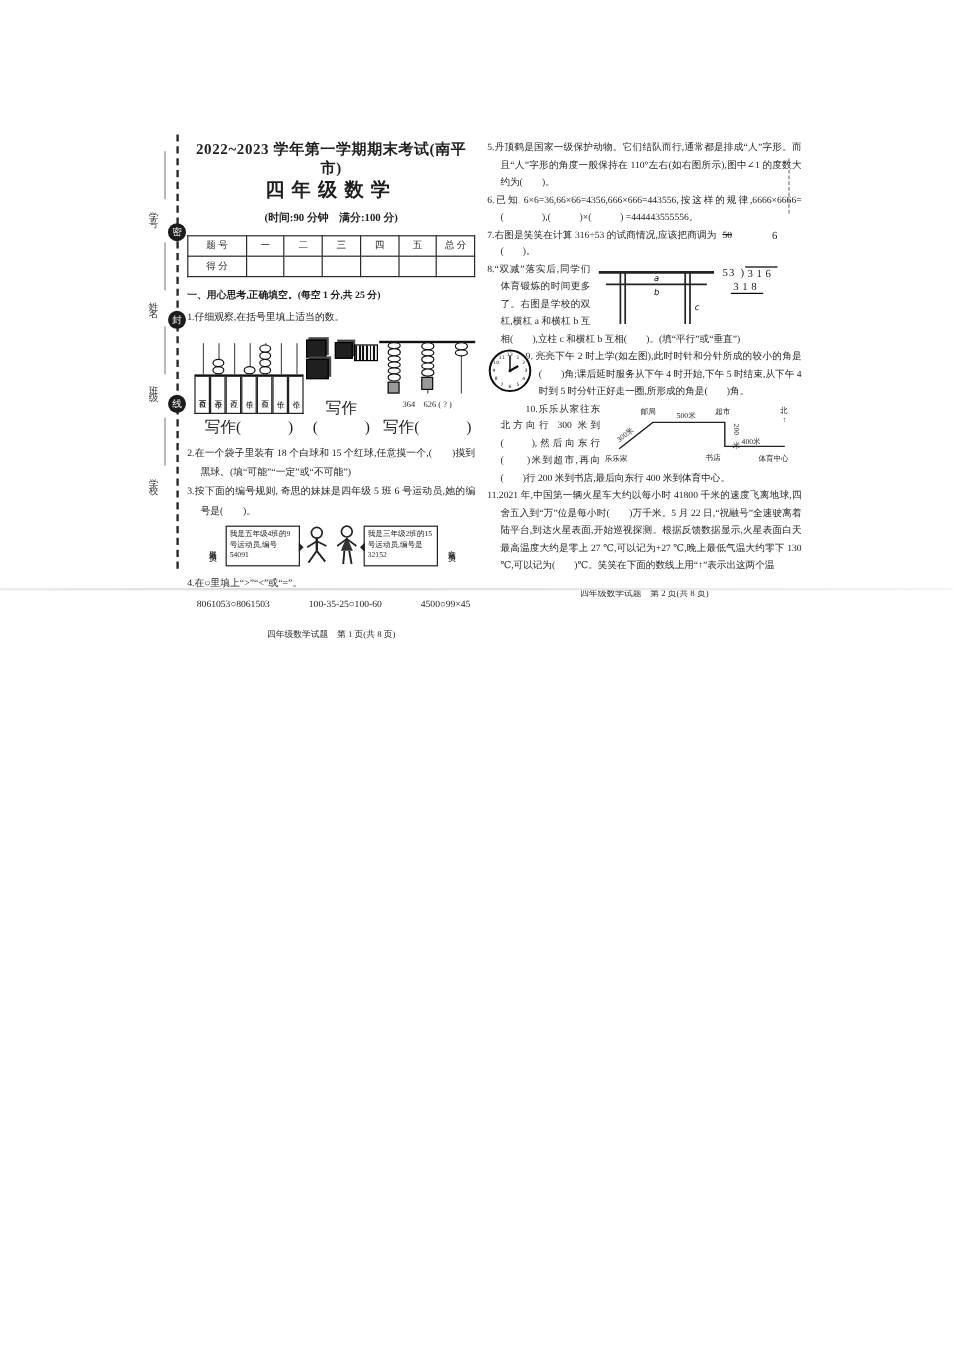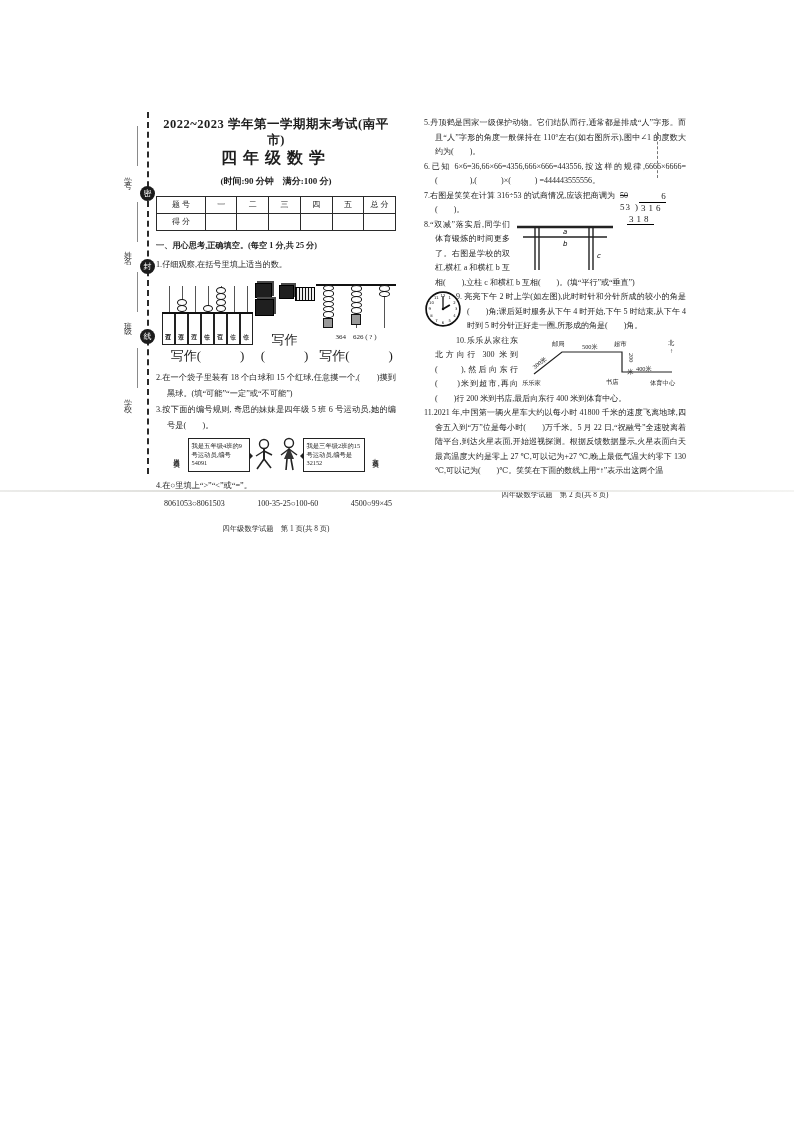--- a/index.html
+++ b/index.html
@@ -7,21 +7,21 @@
          font-family:"Liberation Serif","DejaVu Serif",serif;color:#1e1e1e;}
   
   .bind-line{position:absolute;left:147px;top:112px;height:362px;border-left:2px dashed #2a2a2a;}
   .seal{position:absolute;left:140px;width:15px;height:15px;border-radius:50%;background:#1c1c1c;
         color:#fff;font-size:8px;line-height:15px;text-align:center;}
   .side-field{position:absolute;left:121px;writing-mode:vertical-rl;font-size:8px;letter-spacing:2px;color:#333;}
   .side-line{position:absolute;left:137px;width:1px;height:40px;background:#8a8a8a;}
   
   .col{position:absolute;text-align:justify;}
   .col-left{left:156px;top:116px;width:240px;font-size:8.2px;line-height:16px;}
-  .col-right{left:424px;top:116px;width:262px;font-size:8px;line-height:14.5px;}
+  .col-right{left:406px;top:116px;width:262px;font-size:8px;line-height:14.5px;}
   .col p{margin:0;padding-left:11px;text-indent:-11px;}
   h1,h2,h3{margin:0;text-align:center;font-weight:bold;}
   h1{font-size:12.5px;letter-spacing:.5px;}
   h2{font-size:16px;margin-top:3px;letter-spacing:6px;font-family:Liberation Mono, monospace;}
   h3{font-size:9px;margin-top:6px;margin-bottom:7px;}
   
   table.score{width:100%;border-collapse:collapse;table-layout:fixed;margin-bottom:7px;}
   table.score td{border:1px solid #2a2a2a;height:13px;font-size:8px;text-align:center;padding:0;}
   table.score td.wide{width:20%;}
   .section-head{font-weight:bold;margin-bottom:3px !important;}
@@ -64,21 +64,21 @@
   .bubble.br::after{left:-8px;border-right-color:#222;}
   .kid{flex:0 0 auto;}
   
   .cmp-row{display:flex;justify-content:space-between;padding:2px 4px 0 8px;font-size:8px;}
   .foot{text-align:center;font-size:7.3px;margin-top:9px;color:#2c2c2c;}
   
   .division{float:right;width:66px;margin:2px 0 2px 5px;position:relative;font-size:9px;line-height:11px;
             text-align:left;text-indent:0;}
   .div-note{position:absolute;left:0;top:-1px;font-size:8px;text-decoration:line-through;}
   .div-q{display:block;margin-left:24px;text-align:center;letter-spacing:3px;}
-  .div-row{display:flex;}
+  .div-row{display:flex;margin-top:20px;}
   .div-divisor{width:14px;letter-spacing:1px;}
   .div-paren{margin:0 1px;}
   .div-dividend{border-top:1.2px solid #000;letter-spacing:3px;padding:0 2px;}
   .div-prod{margin-left:7px;width:30px;border-bottom:1.2px solid #000;letter-spacing:3px;padding:0 2px;}
   .bars{float:right;margin:2px 0 2px 5px;}
   .clockbox{float:left;margin:0 5px 2px 0;}
   .clock-num{font-size:3.6px;text-anchor:middle;fill:#111;font-family:"DejaVu Sans",sans-serif;}
   
   .map{float:right;width:164px;height:52px;position:relative;margin:2px 0 0 4px;font-size:6.3px;}
   .map span{position:absolute;white-space:nowrap;text-indent:0;}

